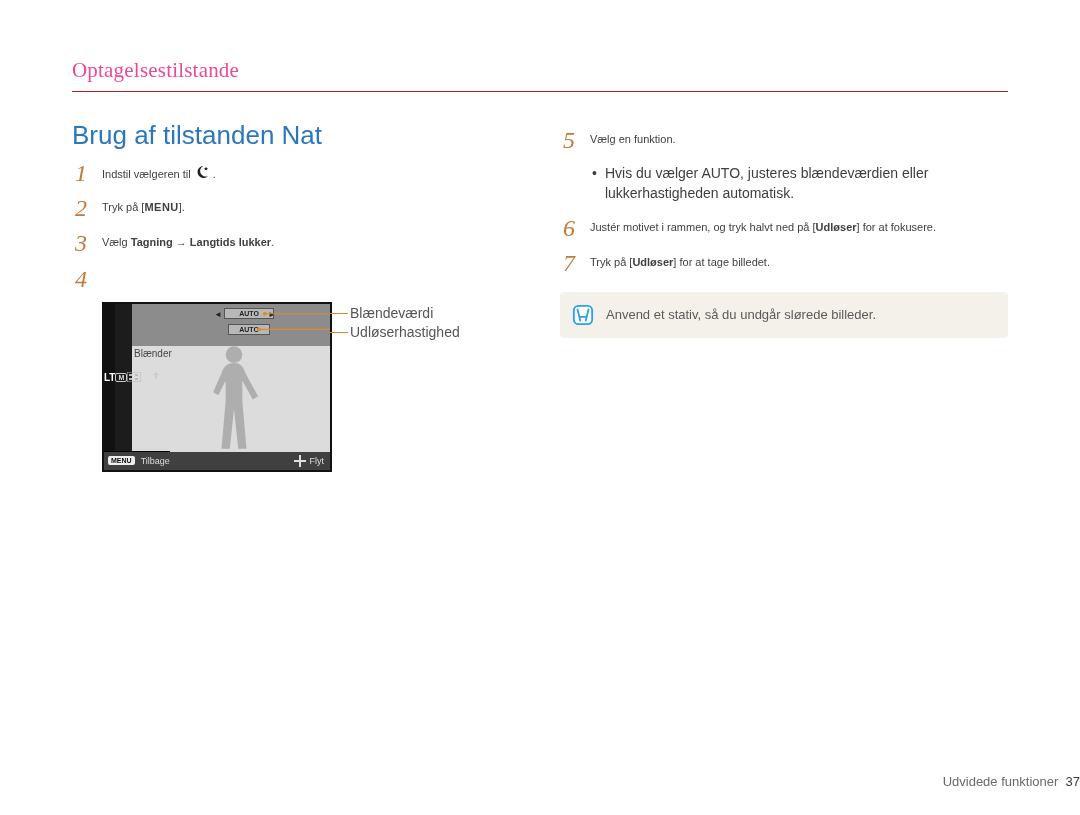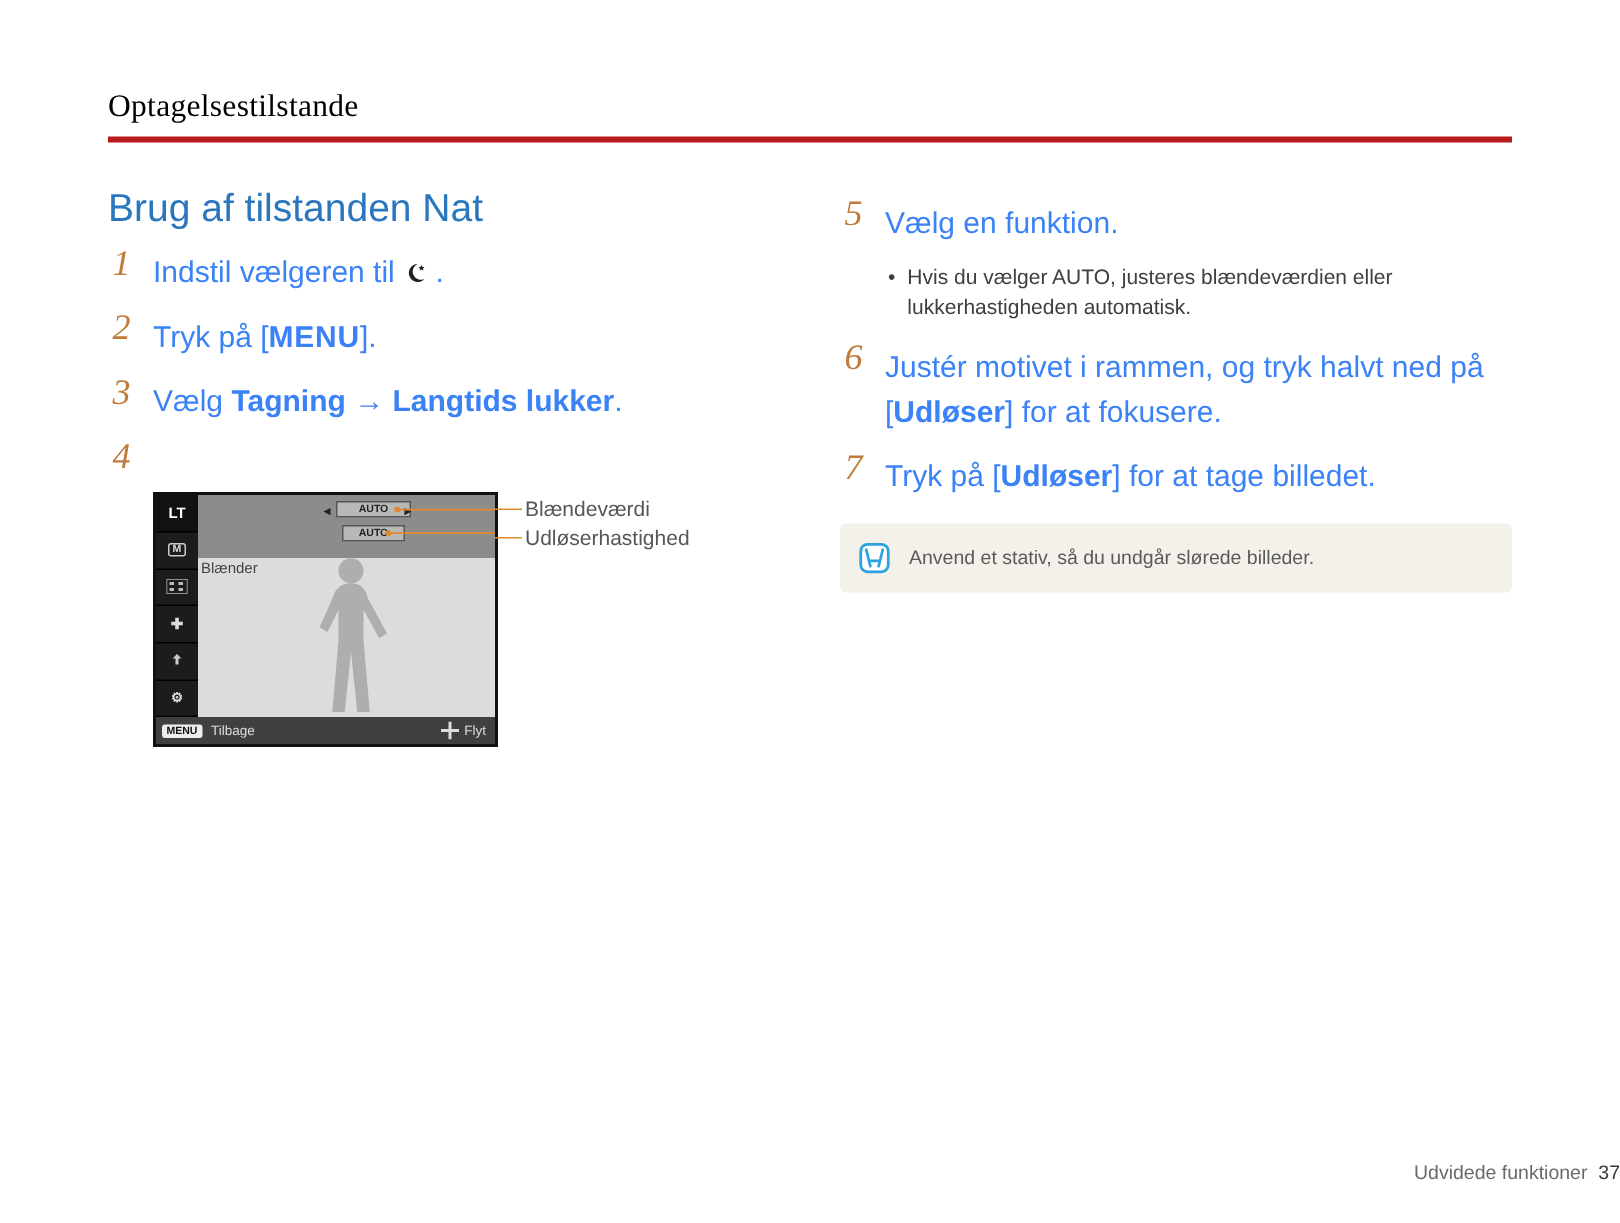--- a/index.html
+++ b/index.html
@@ -14,24 +14,24 @@
   .page {
     position: relative;
     width: 1080px;
     height: 815px;
     box-sizing: border-box;
     padding: 58px 72px 30px 72px;
   }
   .breadcrumb {
     font-size: 21px;
     font-weight: 300;
-    color: #000000;
+    color: #ec4899;
     letter-spacing: 0.2px;
     padding-bottom: 8px;
-    border-bottom: 4px solid #b91c1c;
+    border-bottom: 1px solid #b91c1c;
     margin-bottom: 28px;
     font-family: "Times New Roman", serif;
   }
   .columns {
     display: flex;
     gap: 40px;
   }
   .col {
     flex: 1 1 0;
     min-width: 0;
@@ -59,23 +59,23 @@
     font-family: Georgia, "Times New Roman", serif;
     font-style: italic;
     font-size: 24px;
     color: #c07a3a;
     line-height: 1.05;
     width: 18px;
     text-align: center;
     flex: 0 0 auto;
   }
   .step-text {
-    font-size: 20px;
+    font-size: 11px;
     line-height: 1.5;
-    color: #3b82f6;
+    color: #404040;
     padding-top: 3px;
   }
   .step-text .b { font-weight: 700; }
   .step-text .menu {
     font-weight: 700;
     font-family: Arial, sans-serif;
     letter-spacing: 0.5px;
   }
   .step-text .arrow {
     font-family: Arial, sans-serif;
@@ -117,21 +117,21 @@
     top: 0; left: 0; right: 0;
     height: 42px;
     background: #8c8c8c;
   }
   .lcd-left {
     position: absolute;
     top: 0; left: 0; bottom: 18px;
     width: 28px;
     background: #1c1c1c;
     display: flex;
-    flex-direction: column;
+    flex-direction: row;
   }
   .lcd-left .cell {
     flex: 1;
     border-bottom: 1px solid #000;
     display: flex;
     align-items: center;
     justify-content: center;
     color: #ddd;
     font-size: 8px;
     font-weight: 700;

